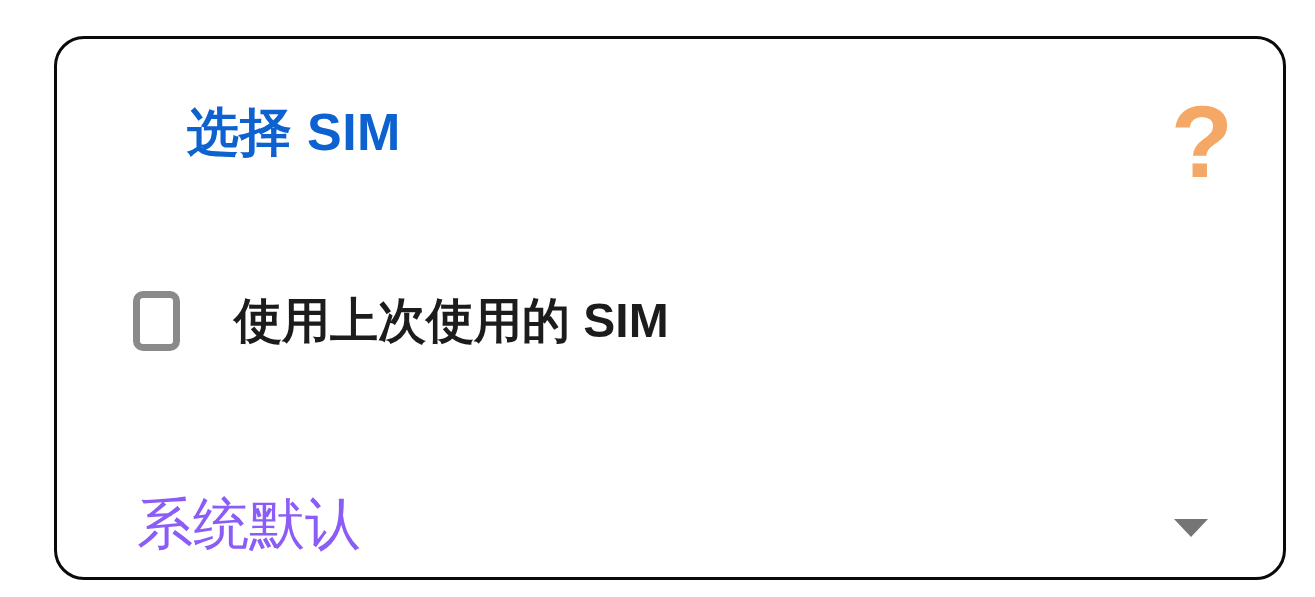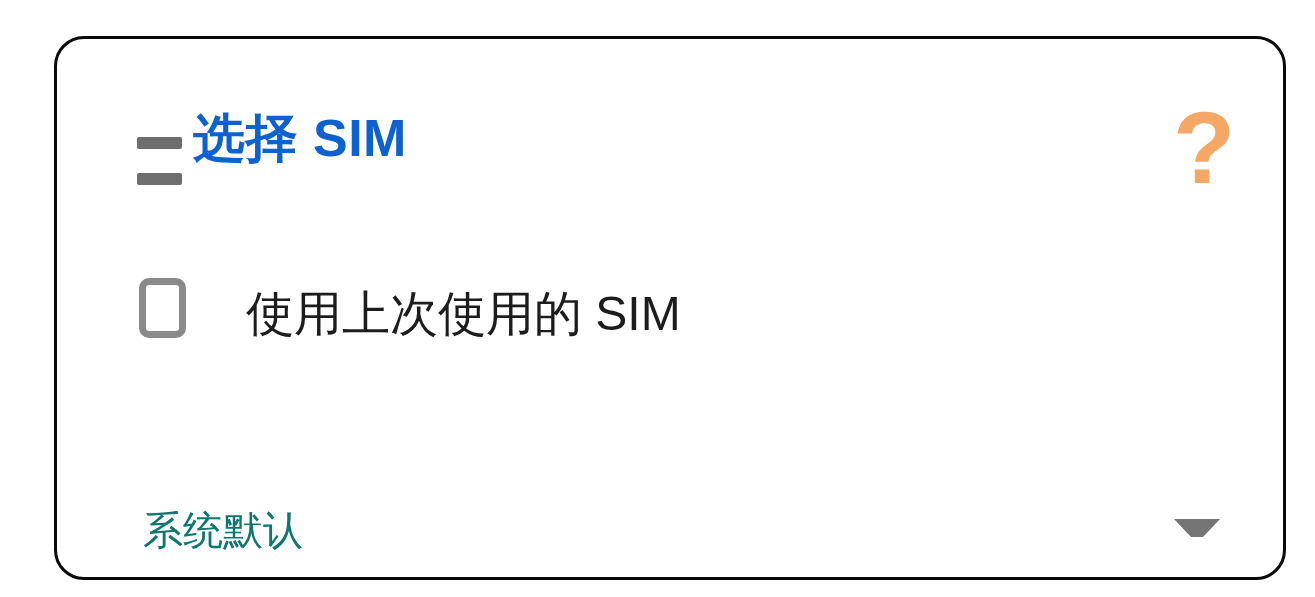--- a/index.html
+++ b/index.html
@@ -1,15 +1,15 @@
 <!DOCTYPE html>
 <html><head>
 <meta charset="utf-8">
 <style>
-  * { margin: 12px; padding: 6px; box-sizing: border-box; }
+  * { margin: 12px; padding: 0; box-sizing: border-box; }
   html, body {
     width: 1315px; height: 597px;
     background: #ffffff;
     font-family: "Liberation Sans", "DejaVu Sans", sans-serif;
     overflow: hidden;
   }
   .dialog {
     position: absolute;
     left: 42px; top: 24px;
     width: 1232px; height: 544px;
@@ -46,23 +46,24 @@
     font-size: 102px;
     font-weight: 800;
     line-height: 110px;
     text-align: center;
     cursor: pointer;
     user-select: none;
   }
   
   .checkbox-row {
     position: absolute;
-    left: 52px; top: 209px;
+    left: 52px; top: 228px;
     display: flex; align-items: flex-start;
     cursor: pointer;
+    font-weight: bold;
   }
   .checkbox-box {
     width: 47px; height: 60px;
     border: 7px solid #8a8a8a;
     border-radius: 10px;
     background: #ffffff;
     flex: none;
   }
   .checkbox-label {
     margin-left: 42px;
@@ -82,23 +83,23 @@
   }
   .spinner-row {
     position: absolute;
     left: 0px; top: 428px;
     width: 1226px; height: 70px;
     cursor: pointer;
   }
   .spinner-value {
     position: absolute;
     left: 56px; top: 0px;
-    font-size: 40px;
+    font-size: 56px;
     line-height: 66px;
-    color: #0f766e;
+    color: #8b5cf6;
     white-space: nowrap;
   }
   .spinner-arrow {
     position: absolute;
     left: 1093px; top: 28px;
     width: 0; height: 0;
     border-left: 17px solid transparent;
     border-right: 17px solid transparent;
     border-top: 18px solid #757575;
   }

